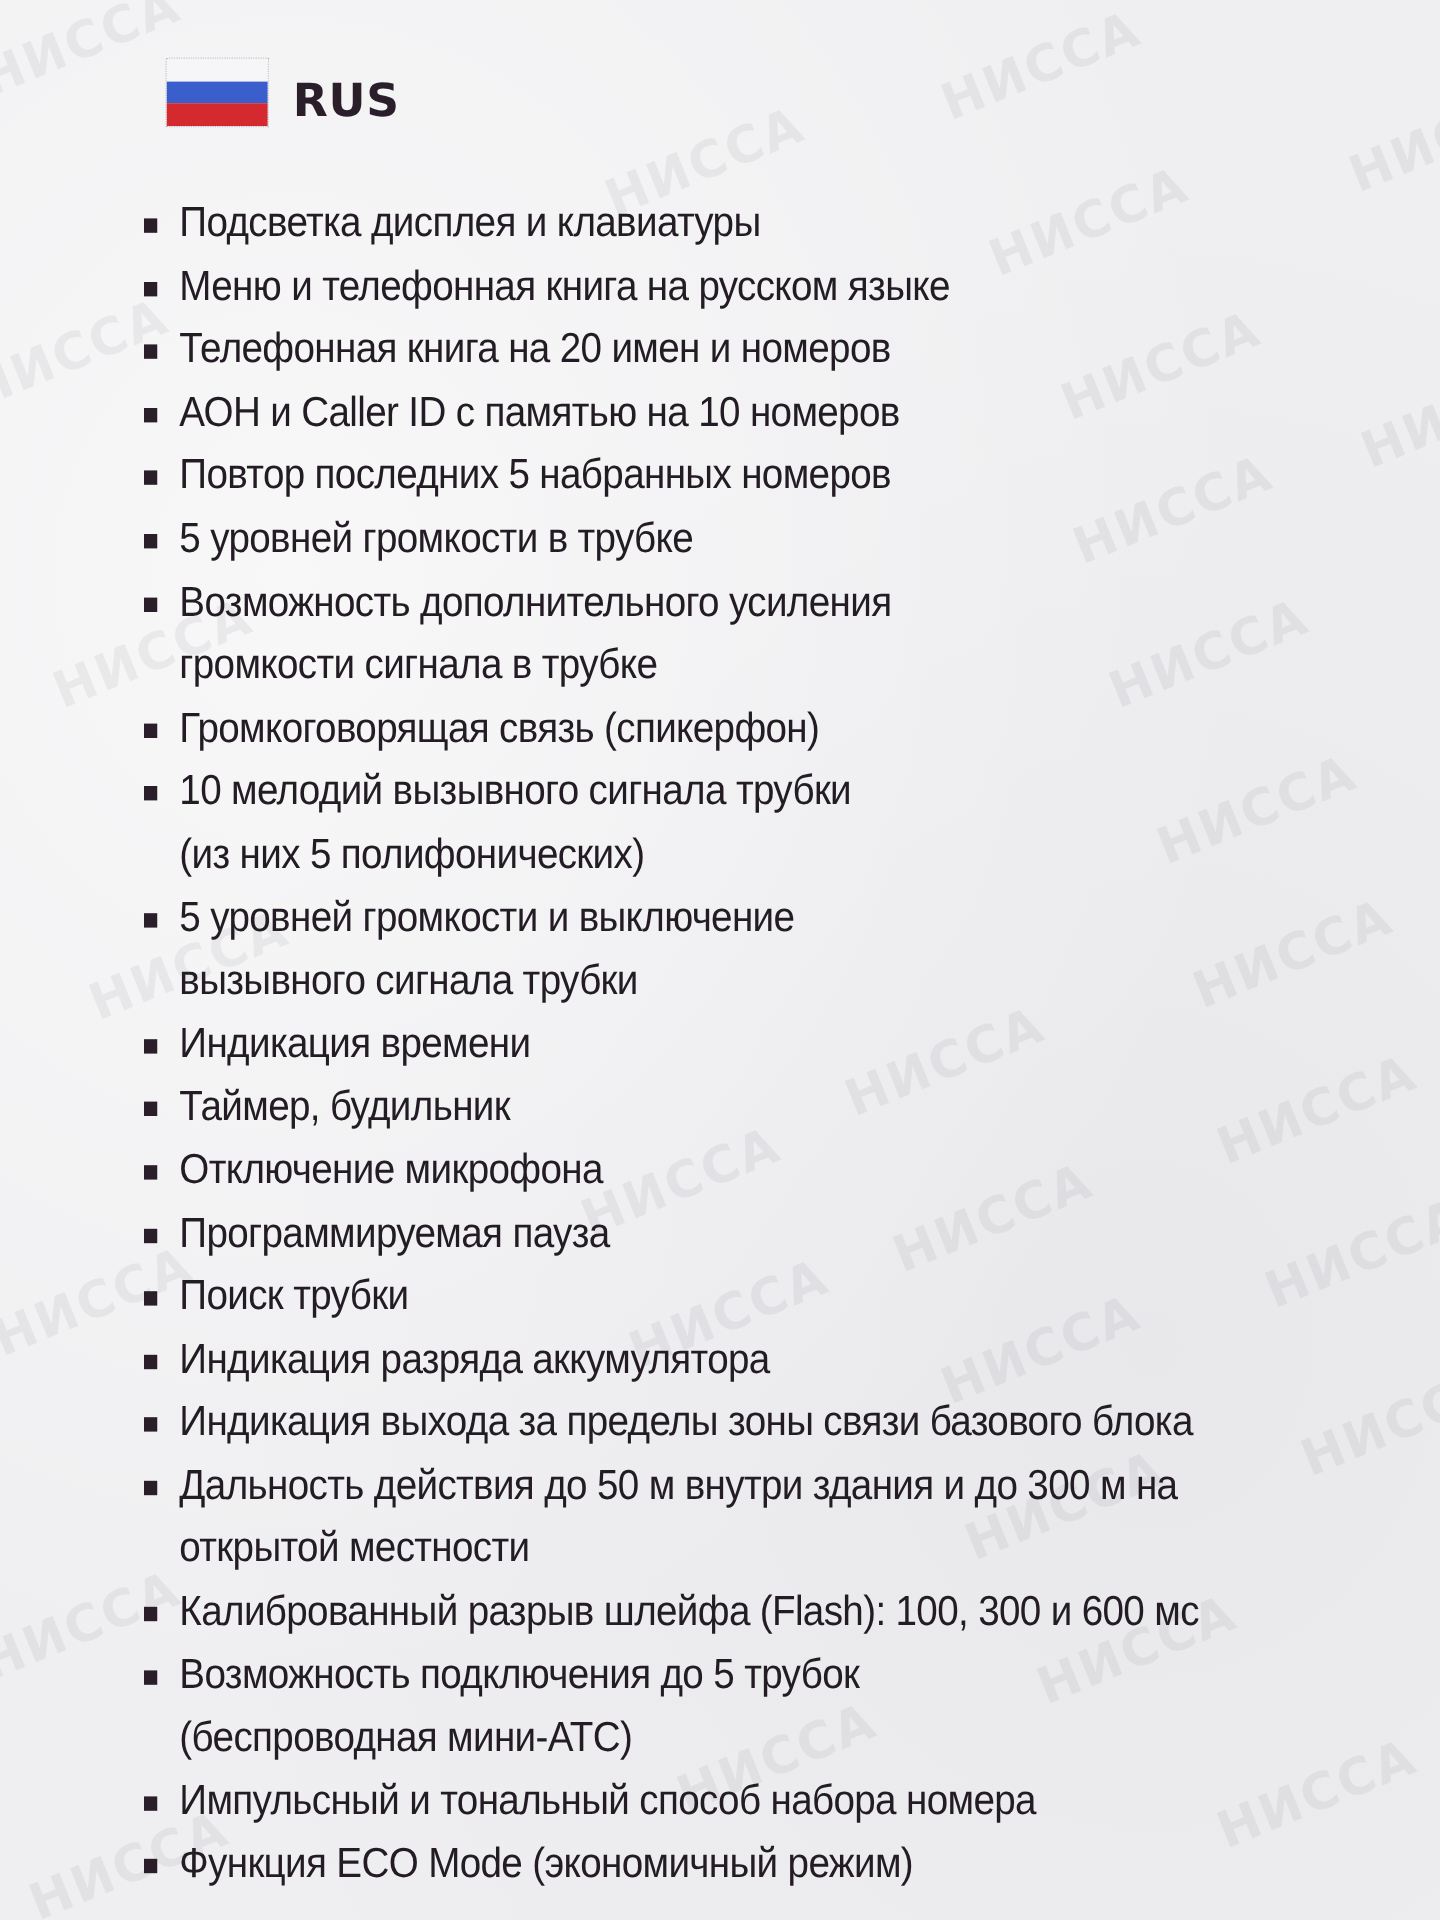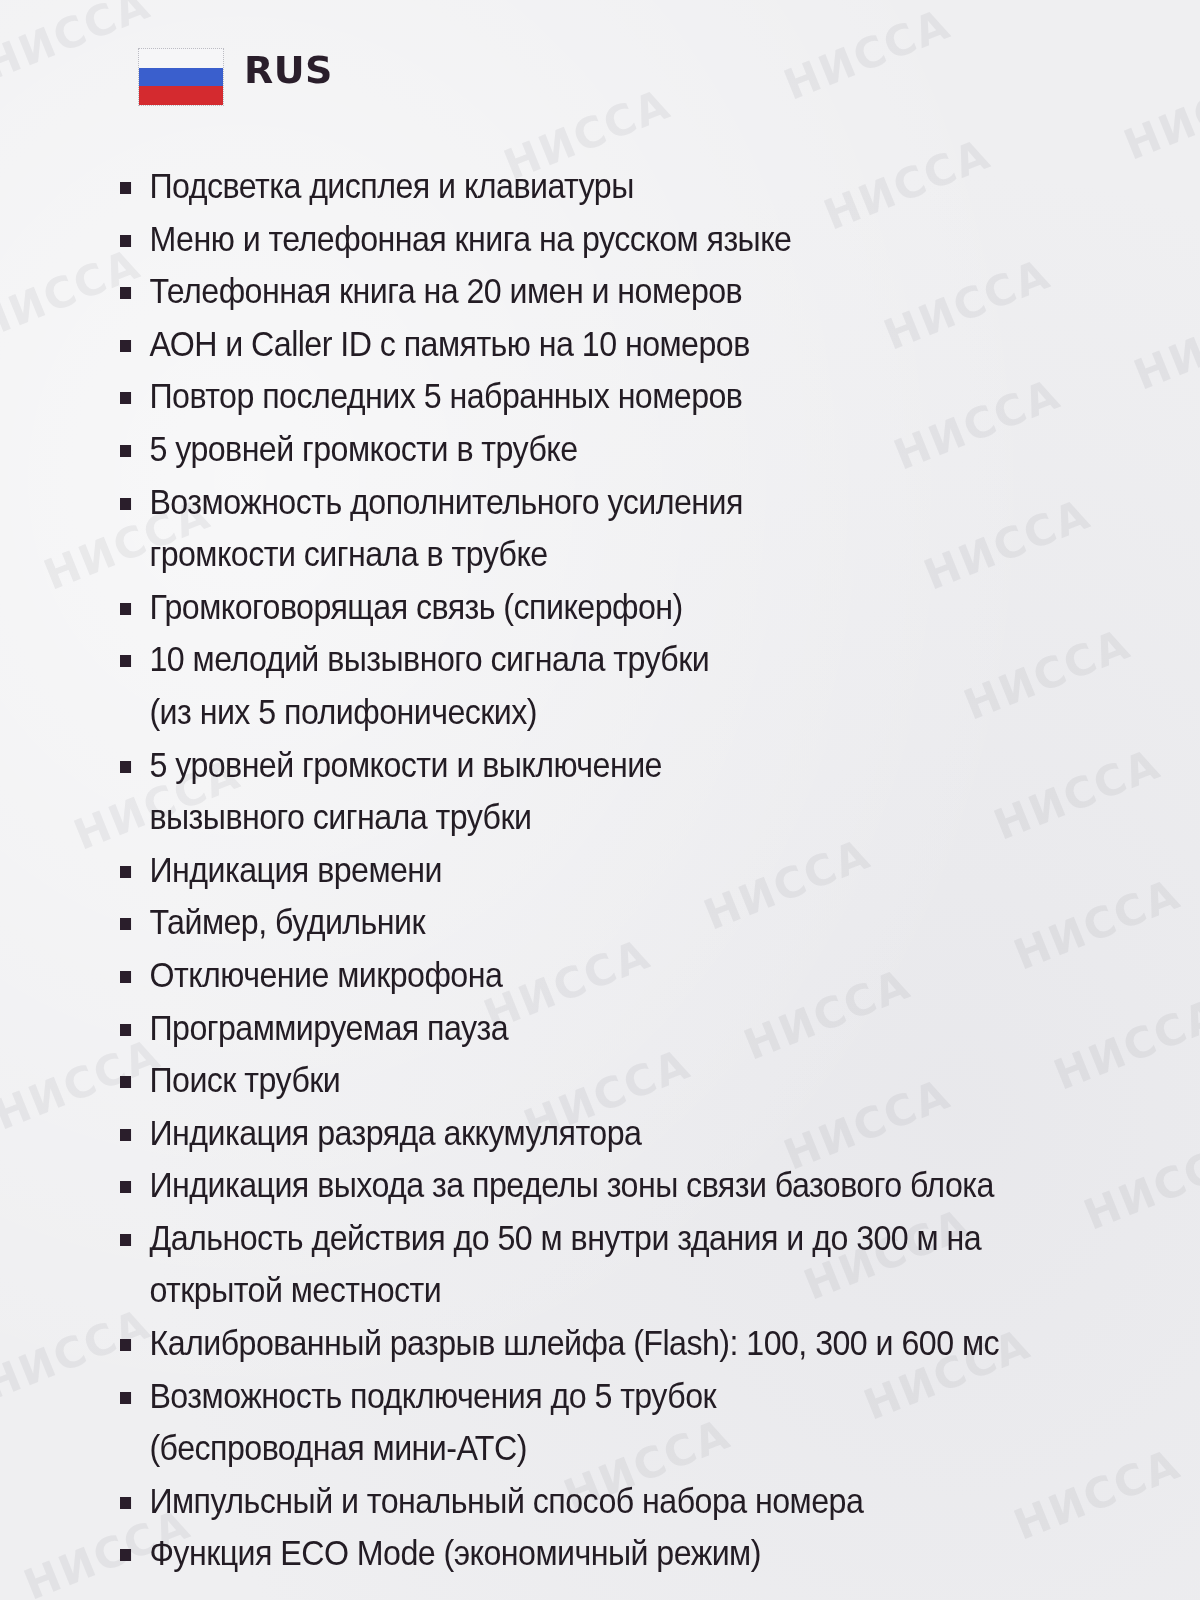--- a/index.html
+++ b/index.html
@@ -37,21 +37,21 @@
       color: rgba(120, 120, 130, 0.10);
       transform: rotate(-22deg);
       white-space: nowrap;
       letter-spacing: 2px;
     }
     .header {
       position: absolute;
       left: 138px;
       top: 48px;
       display: flex;
-      align-items: flex-start;
+      align-items: flex-end;
     }
     .flag {
       width: 86px;
       height: 58px;
       display: flex;
       flex-direction: column;
       margin-right: 20px;
       border: 1px dotted #bdbdc4;
       box-sizing: border-box;
     }

